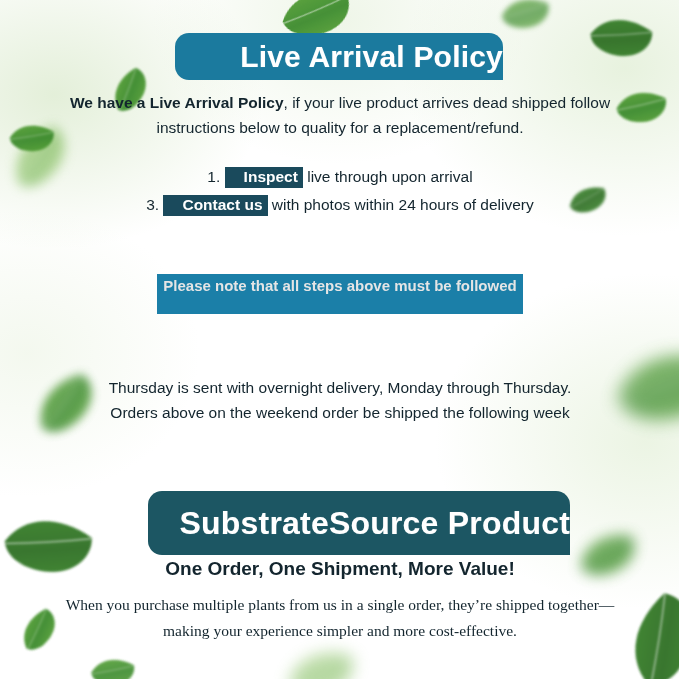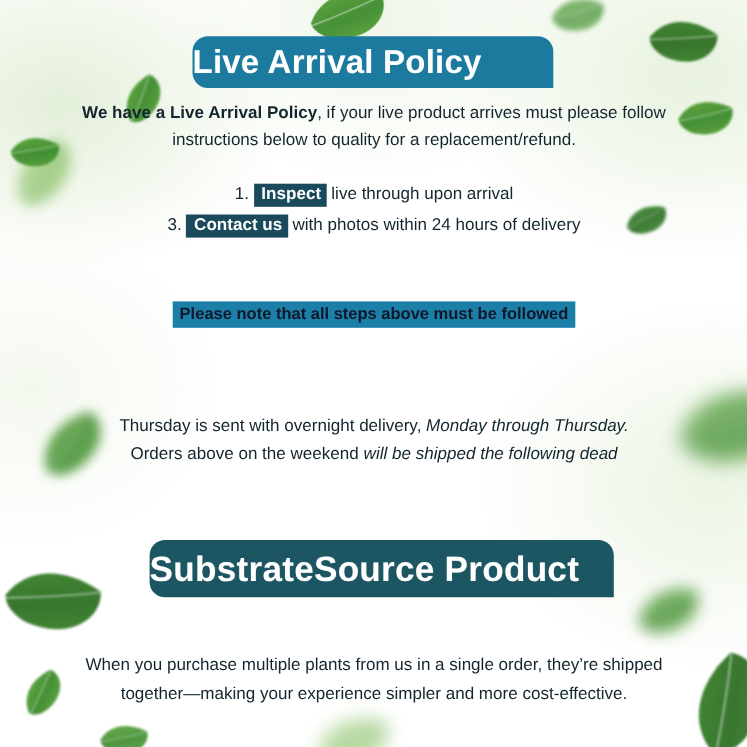--- a/index.html
+++ b/index.html
@@ -43,42 +43,42 @@
     position: relative;
     z-index: 5;
     width: 679px;
     height: 679px;
   }
 
   .banner {
     position: absolute;
     display: flex;
     align-items: center;
-    justify-content: flex-start;
+    justify-content: flex-end;
     color: #ffffff;
     font-weight: bold;
     letter-spacing: 0.2px;
     border-radius: 14px 14px 0 14px;
     text-shadow: 0 0 1px rgba(255,255,255,0.25);
   }
 
   #banner-policy {
     left: 175px;
     top: 33px;
     width: 328px;
     height: 47px;
     background: #1b7a9e;
     font-size: 30px;
   }
 
   #banner-product {
-    left: 136px;
+    left: 148px;
     top: 491px;
     width: 422px;
-    height: 52px;
+    height: 64px;
     background: #1c5663;
     font-size: 32px;
   }
 
   .body-text {
     position: absolute;
     text-align: center;
     color: #13252e;
     font-size: 15.5px;
     line-height: 25px;
@@ -102,70 +102,71 @@
   .step {
     font-size: 15.5px;
     line-height: 28px;
     color: #13252e;
     white-space: nowrap;
   }
   .chip {
     background: #1a4a5c;
     color: #ffffff;
     font-weight: bold;
-    padding: 1px 5px 2px 7px;
+    padding: 1px 5px 2px 19px;
     display: inline-block;
     line-height: 18px;
   }
 
   #note {
     position: absolute;
     left: 60px;
     top: 274px;
     width: 560px;
     text-align: center;
   }
   .note-line {
     display: block;
     line-height: 24px;
     margin-bottom: 2px;
   }
   .note-hl {
     background: #1b7fa8;
-    color: #0f172a;
+    color: #e5e5e5;
     font-weight: bold;
     font-size: 15px;
-    padding: 2px 6px 3px 6px;
+    padding: 2px 6px 19px 6px;
     display: inline-block;
     line-height: 19px;
   }
 
   #shipping {
     left: 60px;
     top: 375px;
     width: 560px;
   }
-  #shipping .it { font-style: italic; }
+  #shipping .it { }
 
   #subhead {
     position: absolute;
     left: 60px;
     top: 558px;
     width: 560px;
     text-align: center;
     font-size: 19px;
     font-weight: bold;
     color: #13252e;
   }
 
   #outro {
     left: 60px;
     top: 592px;
     width: 560px;
     line-height: 26px;
+    font-family: Liberation Serif, serif;
   }
 </style>
 </head>
 <body>
 
 <div id="page">
 
   <div id="leaf-layer">
       <div class="leaf" style="left: 284px; top: -16px; width: 72px; height: 60px; transform: rotate(18deg); filter: blur(0.6px); opacity: 0.95;">
         <svg viewBox="0 0 100 80" xmlns="http://www.w3.org/2000/svg">
@@ -377,21 +378,21 @@
       </div>
     </div>
 
   <div id="content">
 
     <div class="banner" id="banner-policy">
       <span>Live Arrival Policy</span>
     </div>
 
     <div class="body-text" id="intro">
-      <span class="lead">We have a Live Arrival Policy</span><span>, if your live product arrives must please follow instructions below to quality for a replacement/refund.</span>
+      <span class="lead">We have a Live Arrival Policy</span><span>, if your live product arrives dead shipped follow instructions below to quality for a replacement/refund.</span>
     </div>
 
     <div id="steps">
 
       <div class="step">
         <span>1.</span>
         <span class="chip">Inspect</span>
         <span>live through upon arrival</span>
       </div>
 
@@ -407,24 +408,25 @@
     <div id="note">
       <span class="note-line">
         <span class="note-hl">Please note that all steps above must be followed</span>
       </span>
     </div>
 
     <div class="body-text" id="shipping">
       <span>Thursday is sent with overnight delivery,</span>
       <span class="it">Monday through Thursday.</span><br>
       <span>Orders above on the weekend</span>
-      <span class="it">will be shipped the following dead</span><br>
+      <span class="it">order be shipped the following week</span><br>
     </div>
 
     <div class="banner" id="banner-product">
       <span>SubstrateSource Product</span>
     </div>
 
+    <div id="subhead">One Order, One Shipment, More Value!</div>
 
     <div class="body-text" id="outro">When you purchase multiple plants from us in a single order, they’re shipped together—making your experience simpler and more cost-effective.</div>
 
   </div>
 </div>
 
 </body></html>

